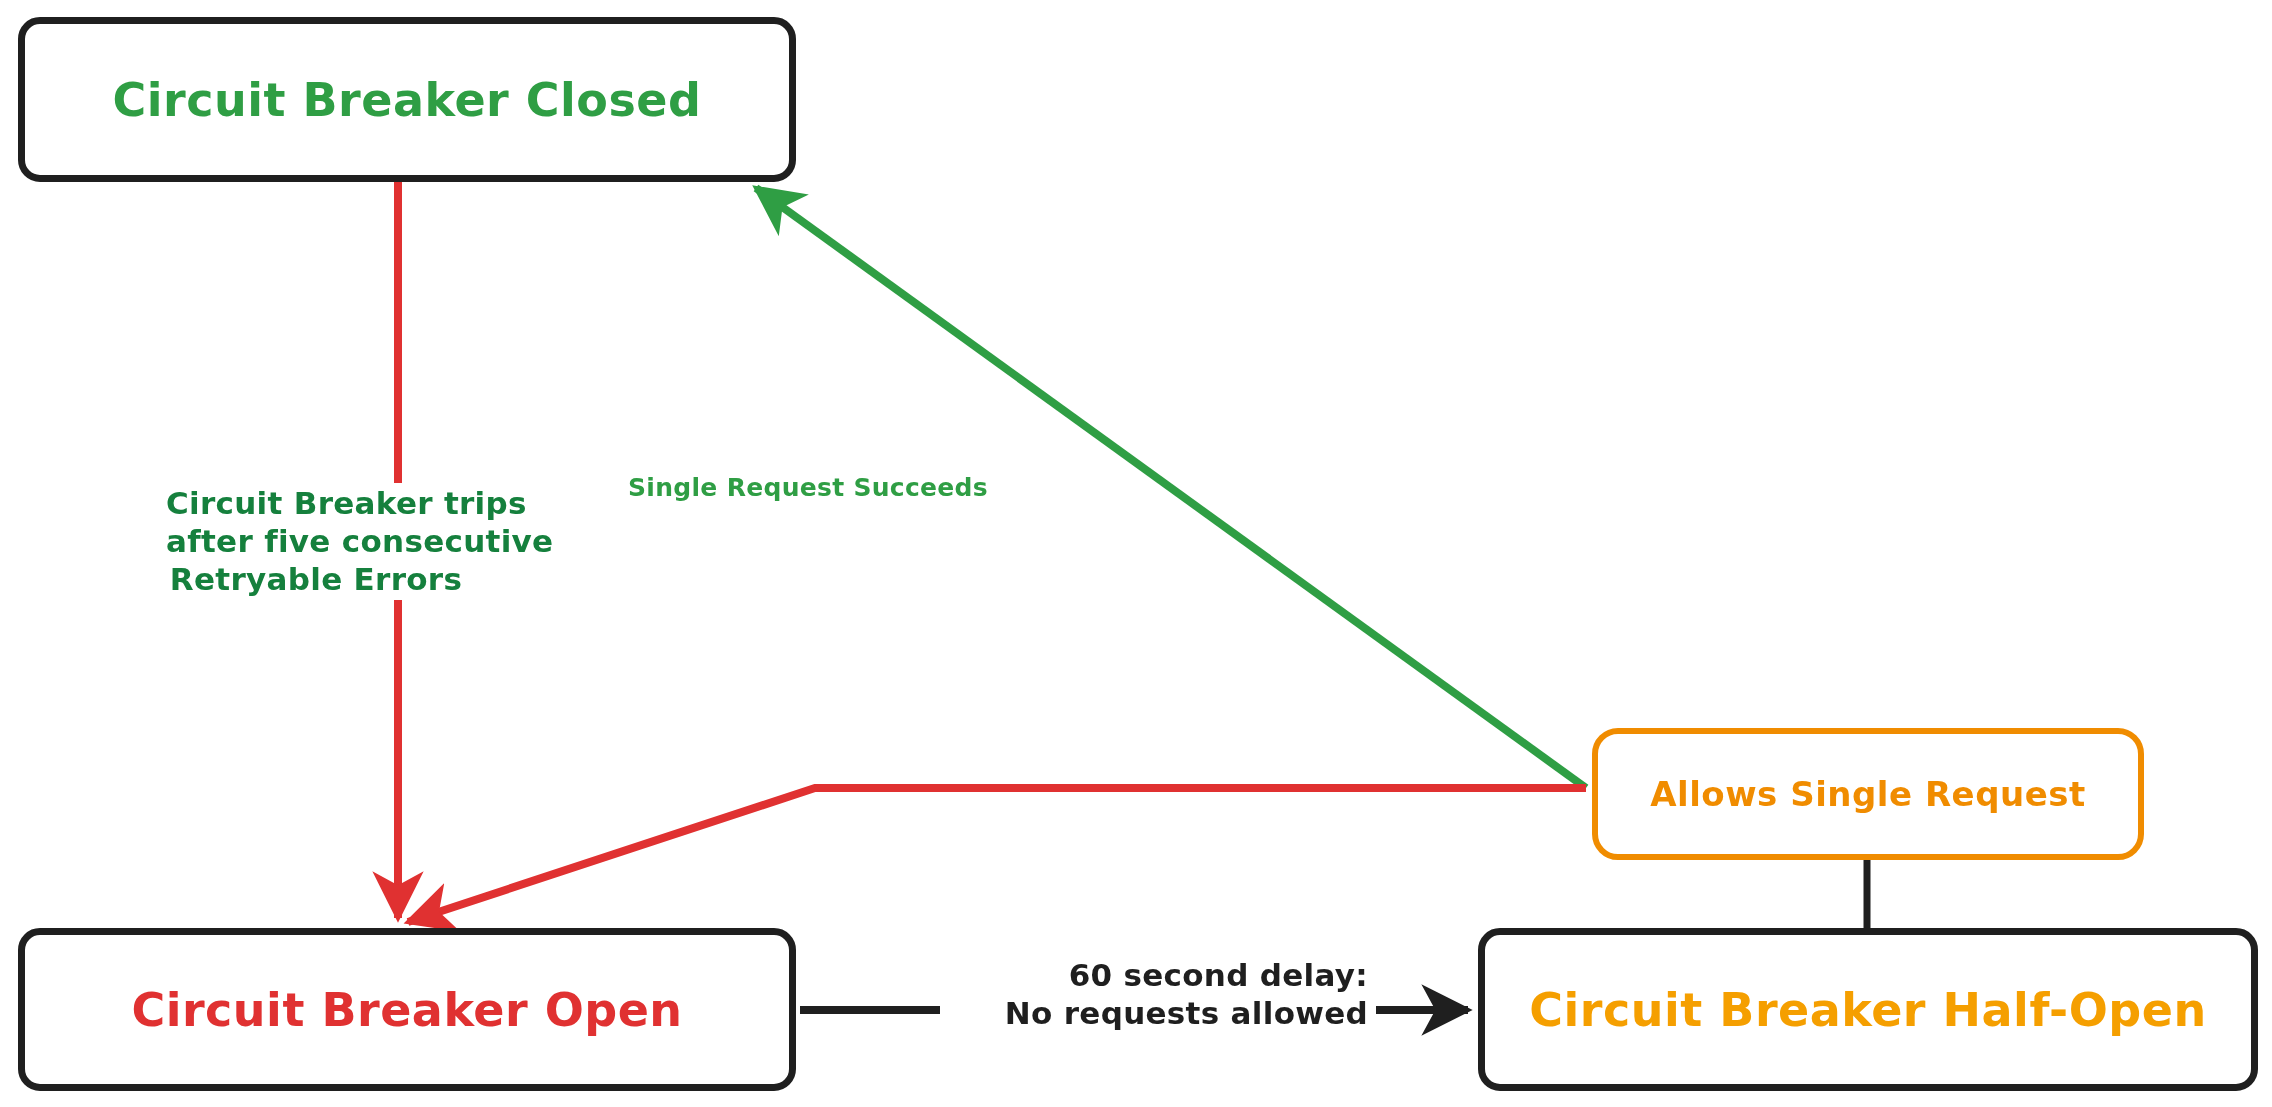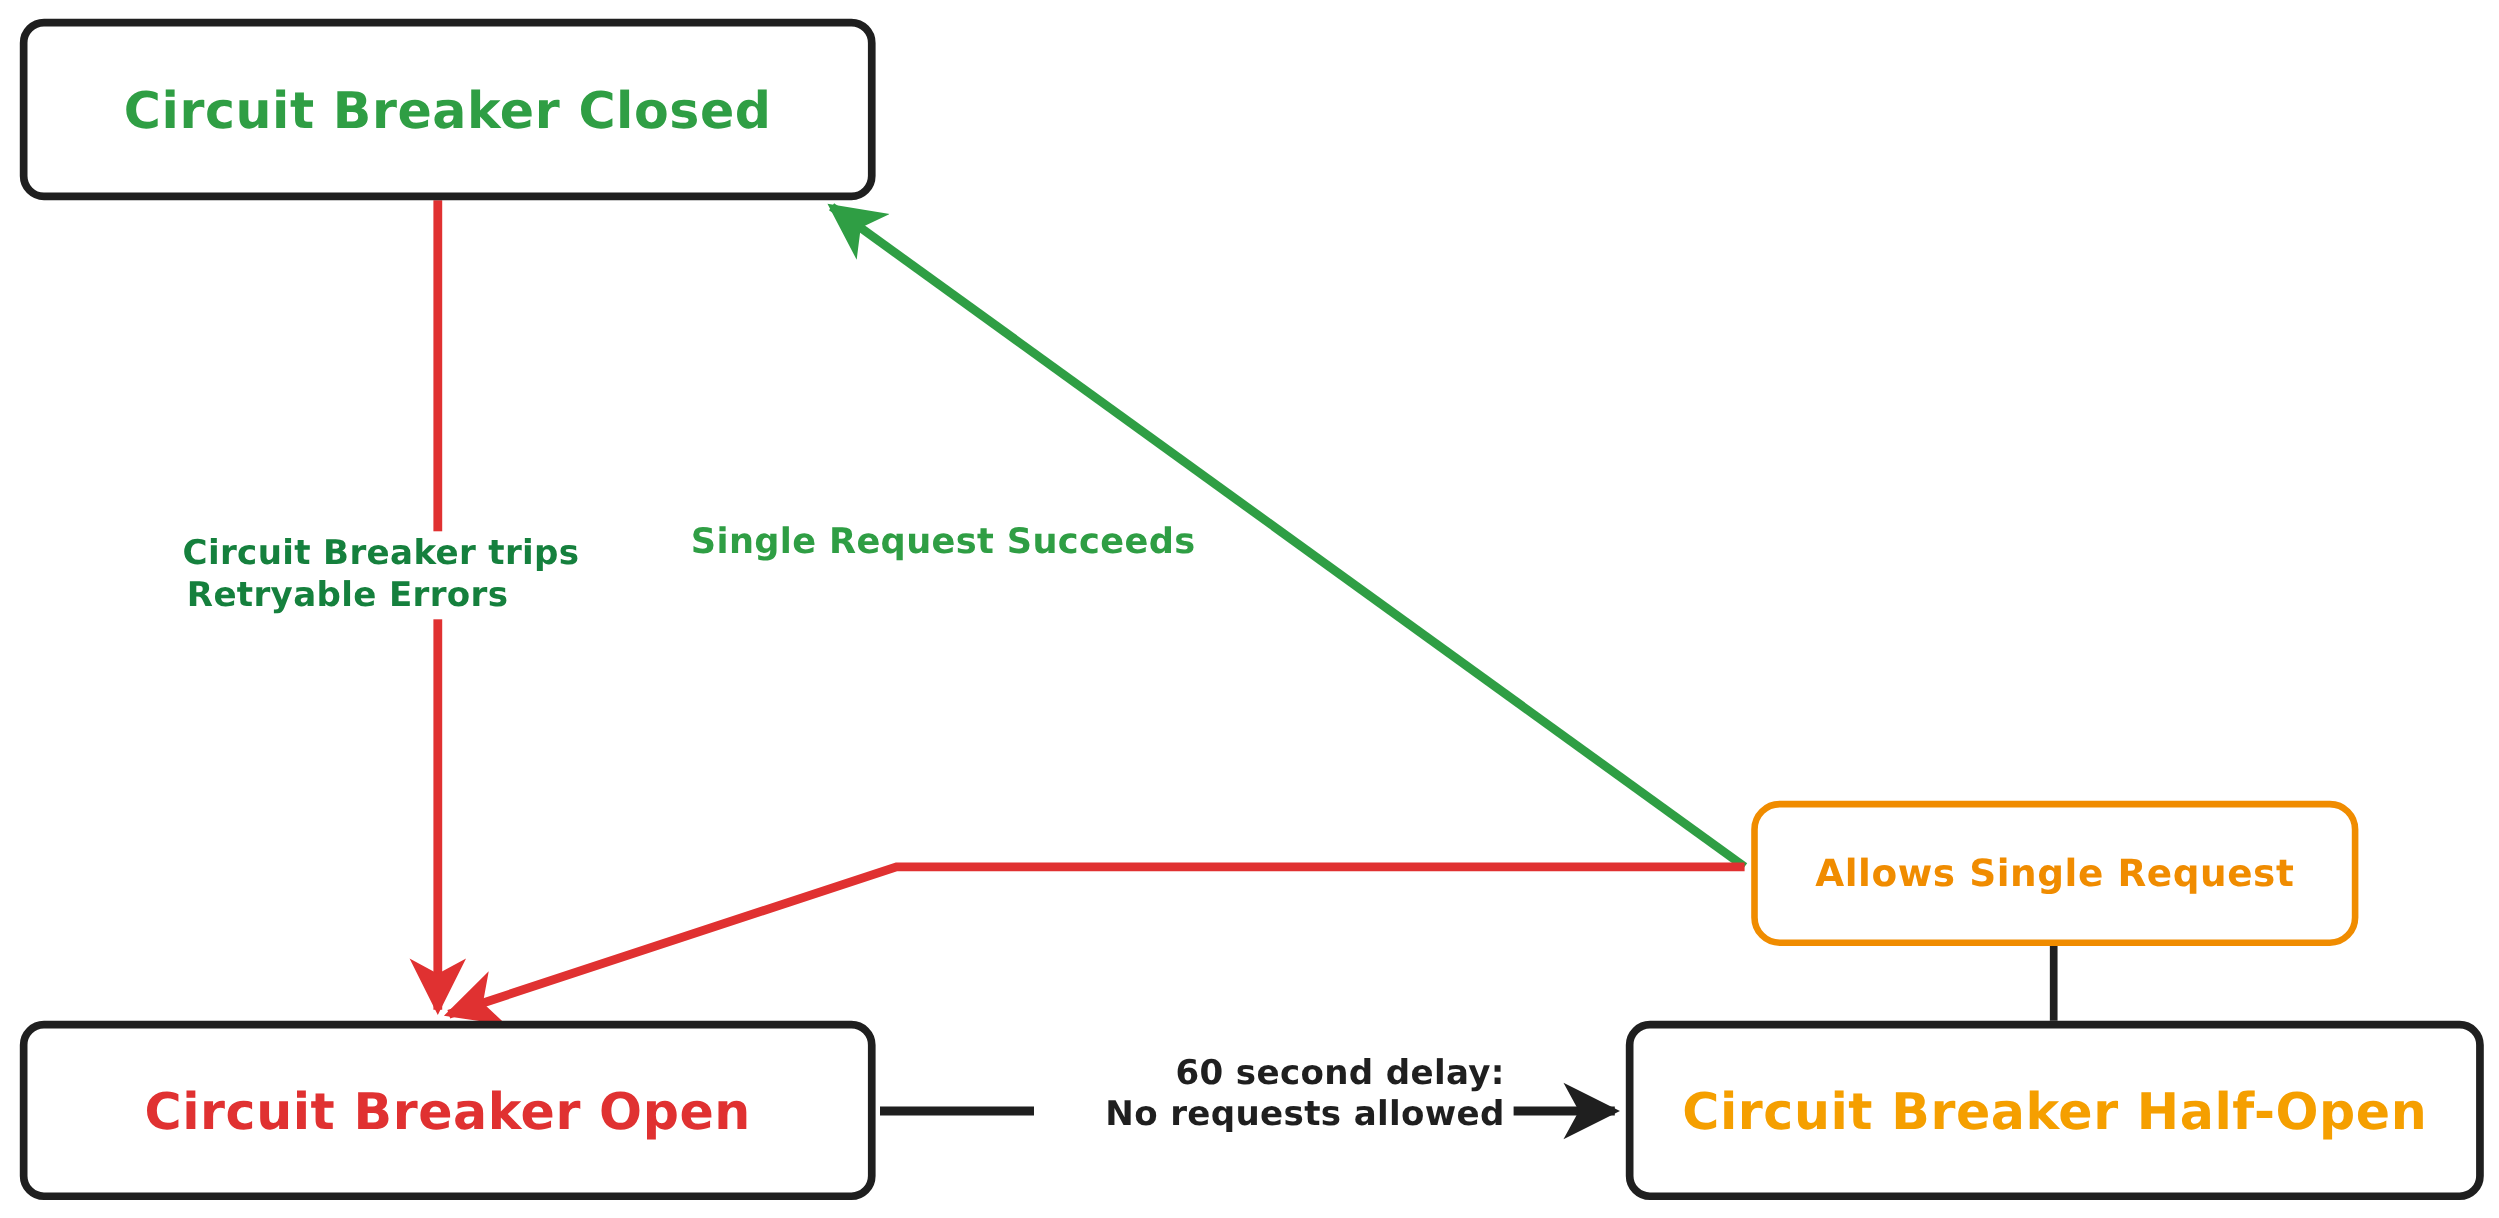--- a/index.html
+++ b/index.html
@@ -74,21 +74,21 @@
     width: 300px;
     color: #15803d;
     font-size: 31px;
     padding: 2px 6px;
   }
   #label-succeeds {
     left: 620px;
     top: 470px;
     width: 360px;
     color: #2f9e44;
-    font-size: 32px;
+    font-size: 25px;
     padding: 3px 8px;
   }
   #label-fails {
     left: 930px;
     top: 766px;
     width: 300px;
     color: #e03131;
     font-size: 31px;
     padding: 3px 8px;
   }
@@ -143,20 +143,21 @@
   <div class="node-box black-border" id="node-half-open">
     <span class="node-label">Circuit Breaker Half-Open</span>
   </div>
 
   <div class="node-box orange-border" id="node-allows">
     <span class="node-label">Allows Single Request</span>
   </div>
 
   <div class="edge-label" id="label-trip">
     <span class="lbl-line">Circuit Breaker trips</span>
+    <span class="lbl-line">after five consecutive</span>
     <span class="lbl-line">Retryable Errors</span>
   </div>
 
   <div class="edge-label" id="label-succeeds">
     <span class="lbl-line">Single Request Succeeds</span>
   </div>
 
 
   <div class="edge-label" id="label-delay">
     <span class="lbl-line">60 second delay:</span>

